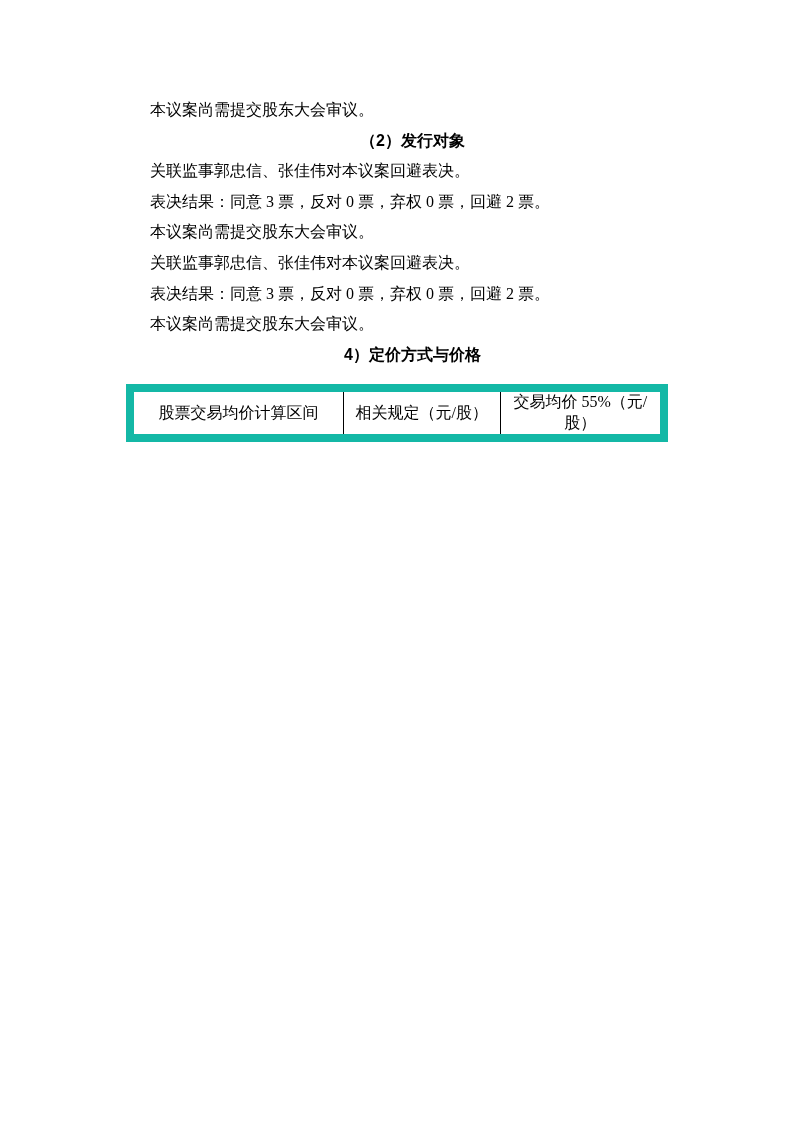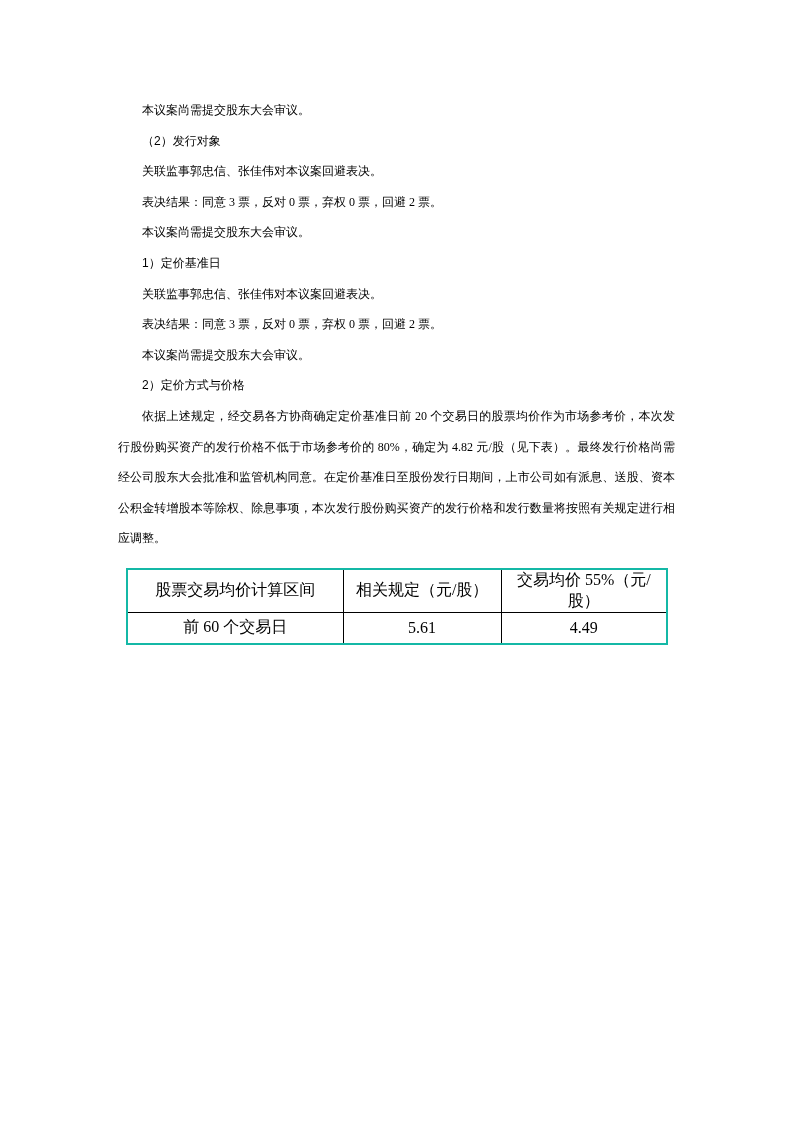--- a/index.html
+++ b/index.html
@@ -13,41 +13,41 @@
     height: 1122px;
     background: #ffffff;
     box-sizing: border-box;
     padding: 95px 118px 0 118px;
     overflow: hidden;
     color: #000000;
   }
   .doc-text p {
     margin: 0;
     font-family: "Liberation Serif", "DejaVu Serif", serif;
-    font-size: 12px;
+    font-size: 16px;
     line-height: 30.6px;
     text-align: justify;
     color: #000000;
   }
   .doc-text p.body {
     text-indent: 2em;
   }
   .doc-text p.heading,
   .doc-text p.subheading {
     font-family: "Liberation Sans", "DejaVu Sans", sans-serif;
-    font-weight: normal;
+    font-weight: bold;
     text-indent: 2em;
-    text-align: left;
+    text-align: center;
   }
   table.price-table {
     border-collapse: collapse;
     table-layout: fixed;
     width: 542px;
     margin: 14px 0 0 8px;
-    border: 2px solid #14b8a6;
+    border: 8px solid #14b8a6;
   }
   table.price-table th,
   table.price-table td {
     border: 1px solid #000000;
     height: 30px;
     padding: 0 2px;
     text-align: center;
     vertical-align: middle;
     font-family: "Liberation Serif", "DejaVu Serif", serif;
     font-size: 16px;
@@ -61,42 +61,35 @@
 </head>
 <body>
 
 <div class="page">
   <div class="doc-text">
     <p class="body">本议案尚需提交股东大会审议。</p>
     <p class="heading">（2）发行对象</p>
     <p class="body">关联监事郭忠信、张佳伟对本议案回避表决。</p>
     <p class="body">表决结果：同意 3 票，反对 0 票，弃权 0 票，回避 2 票。</p>
     <p class="body">本议案尚需提交股东大会审议。</p>
-    <p class="subheading">1）定价基准日</p>
     <p class="body">关联监事郭忠信、张佳伟对本议案回避表决。</p>
     <p class="body">表决结果：同意 3 票，反对 0 票，弃权 0 票，回避 2 票。</p>
     <p class="body">本议案尚需提交股东大会审议。</p>
-    <p class="subheading">2）定价方式与价格</p>
-    <p class="body">依据上述规定，经交易各方协商确定定价基准日前 20 个交易日的股票均价作为市场参考价，本次发行股份购买资产的发行价格不低于市场参考价的 80%，确定为 4.82 元/股（见下表）。最终发行价格尚需经公司股东大会批准和监管机构同意。在定价基准日至股份发行日期间，上市公司如有派息、送股、资本公积金转增股本等除权、除息事项，本次发行股份购买资产的发行价格和发行数量将按照有关规定进行相应调整。</p>
+    <p class="subheading">4）定价方式与价格</p>
   </div>
 
   <table class="price-table">
     <colgroup>
       <col class="c1">
         <col class="c2">
         <col class="c3">
     </colgroup>
     <thead>
       <tr>
         <th>股票交易均价计算区间</th>
         <th>相关规定（元/股）</th>
         <th>交易均价 55%（元/股）</th>
       </tr>
     </thead>
     <tbody>
-      <tr>
-        <td>前 60 个交易日</td>
-        <td>5.61</td>
-        <td>4.49</td>
-      </tr>
     </tbody>
   </table>
 </div>
 
 </body></html>

